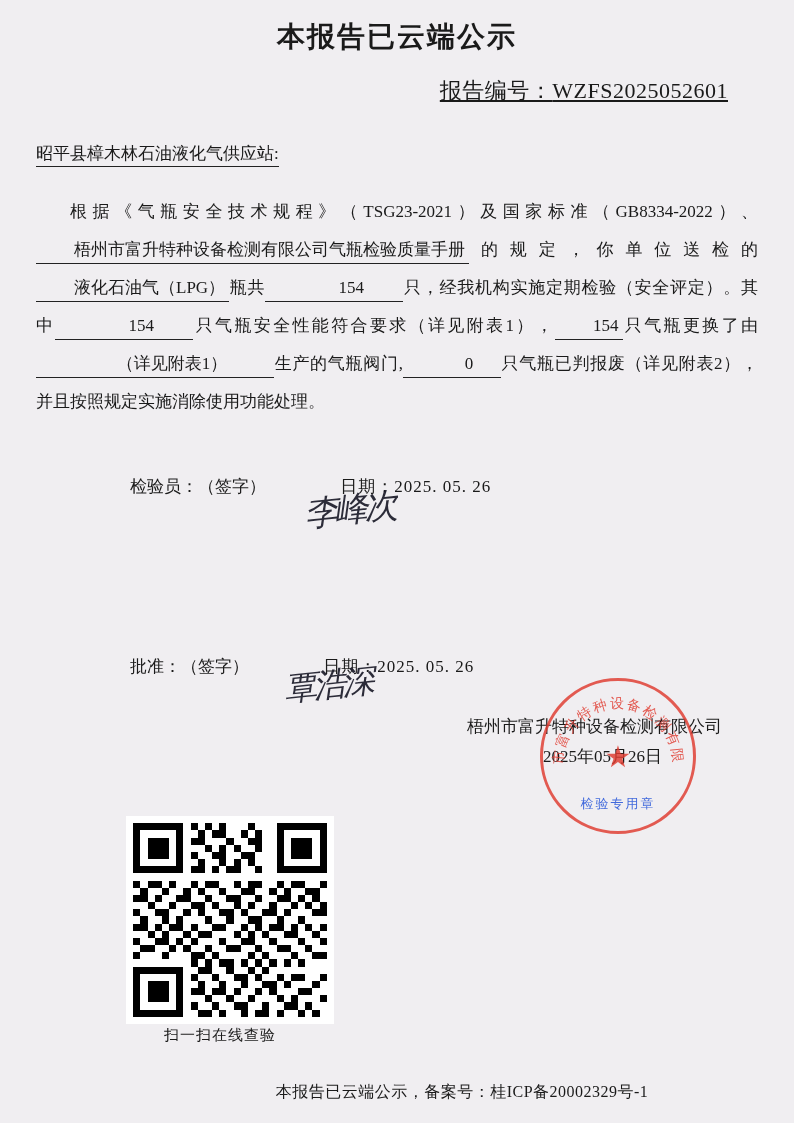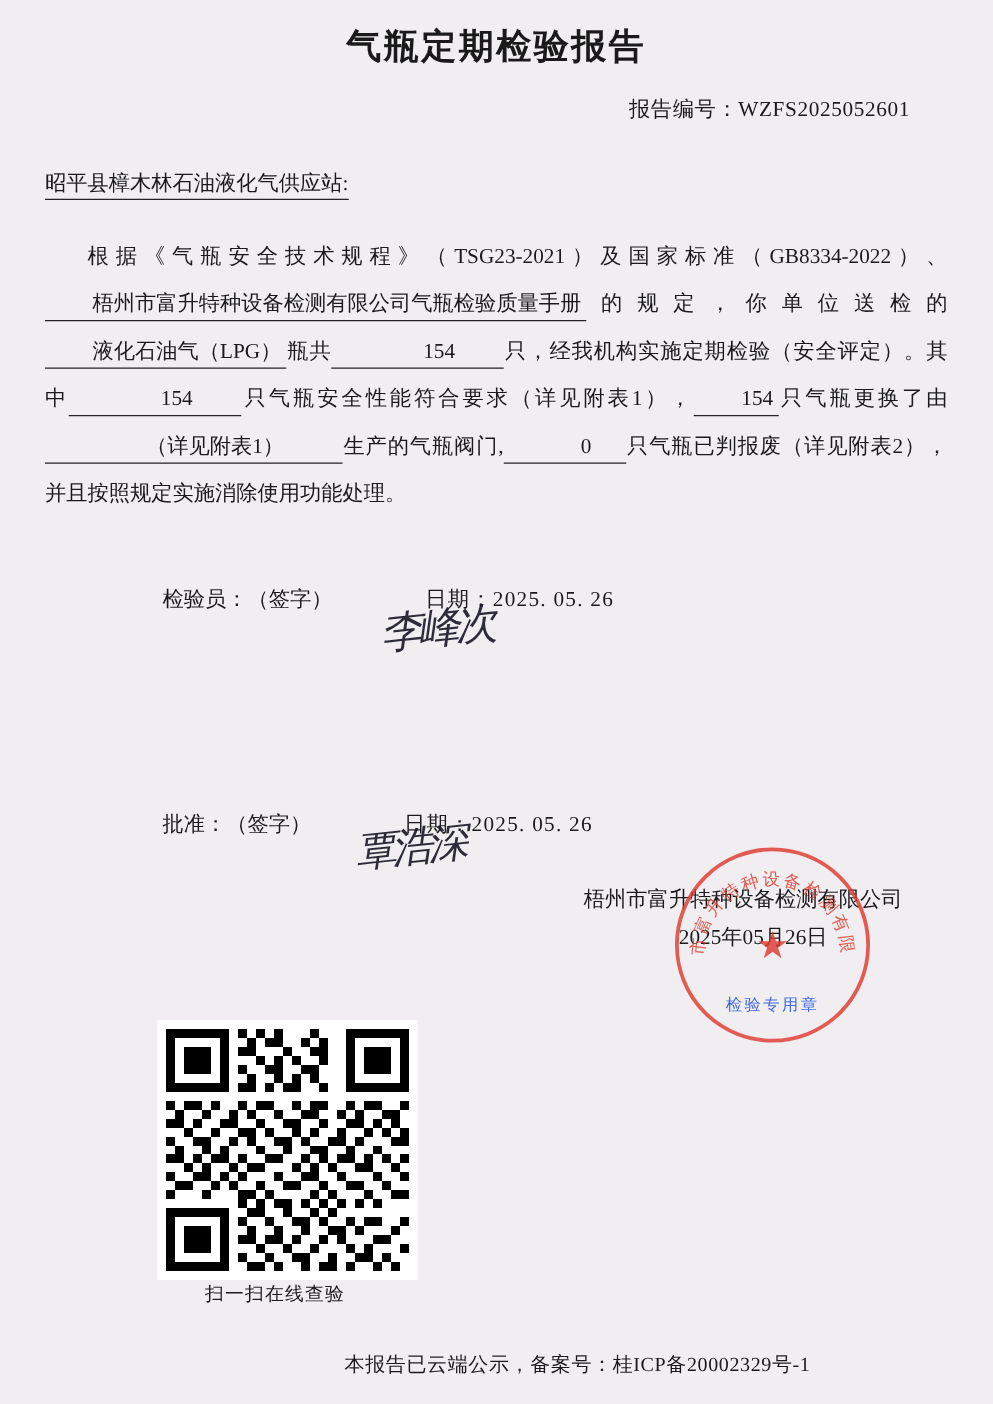--- a/index.html
+++ b/index.html
@@ -25,24 +25,25 @@
   .doc-title {
     text-align: center;
     font-size: 28px;
     font-weight: bold;
     letter-spacing: 2px;
     margin-top: 18px;
     font-family: "Liberation Serif", serif;
   }
   .report-no {
     text-align: right;
-    font-size: 17px;
+    font-size: 22px;
     margin-top: 20px;
     padding-right: 30px;
     letter-spacing: 0.5px;
+    text-decoration: underline;
   }
   .recipient {
     margin-top: 36px;
     margin-left: 0px;
     font-size: 17px;
     display: inline-block;
     border-bottom: 1.5px solid #222;
     padding-bottom: 1px;
   }
   .body-text {
@@ -192,21 +193,21 @@
     font-size: 16px;
     padding-left: 130px;
     letter-spacing: 0.5px;
   }
 </style>
 </head>
 <body>
 
 <div class="page">
 
-  <div class="doc-title">气瓶定期检验报告</div>
+  <div class="doc-title">本报告已云端公示</div>
 
   <div class="report-no">
     <span>报告编号：</span><span>WZFS2025052601</span>
   </div>
 
   <div>
     <span class="recipient">昭平县樟木林石油液化气供应站:</span>
   </div>
 
   <div class="body-text">

